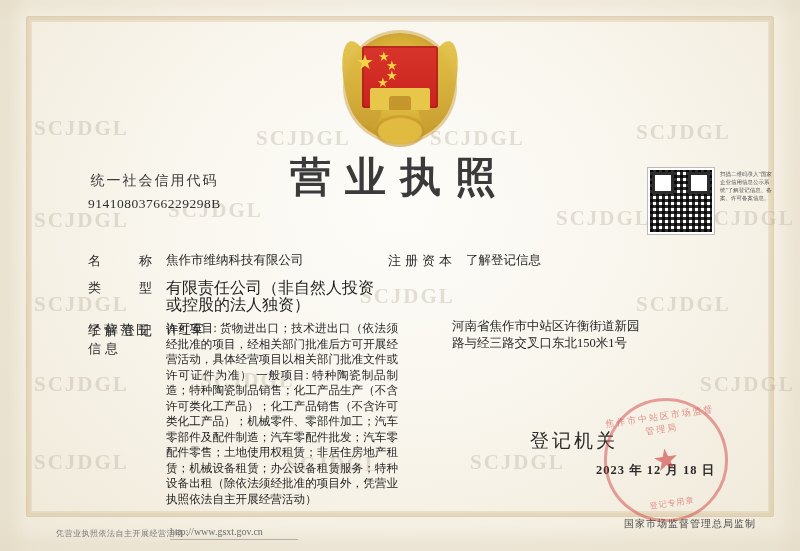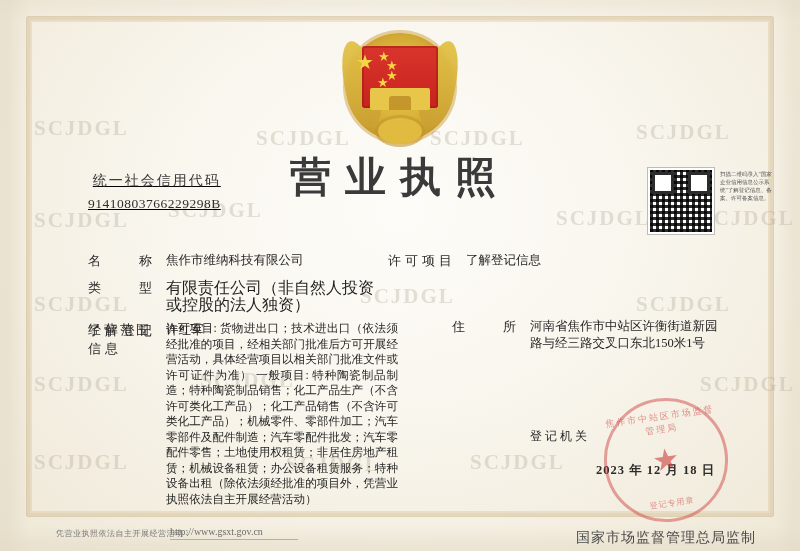--- a/index.html
+++ b/index.html
@@ -87,21 +87,21 @@
 
   .title{
     position:absolute;left:50%;transform:translateX(-50%);
     top:150px;
     font-family:"Liberation Serif","DejaVu Serif",serif;
     font-weight:700;font-size:41px;letter-spacing:14px;
     color:#3a3a3a;
     text-shadow:0 1px 0 rgba(255,255,255,.6);
     white-space:nowrap;
   }
-  .code-block{position:absolute;left:88px;top:172px;text-align:right;text-decoration:underline;}
+  .code-block{position:absolute;left:88px;top:172px;text-align:center;}
   .code-label{
     font-family:"Liberation Serif",serif;font-size:14px;color:#3a3a3a;letter-spacing:2px;
   }
   .code-value{
     margin-top:6px;font-family:"Liberation Serif",serif;font-size:13.5px;color:#2e2e2e;letter-spacing:.5px;
   }
   .qr{
     position:absolute;right:86px;top:168px;width:62px;height:62px;
     background:
       repeating-linear-gradient(90deg,#2c2c2c 0 3px, #ffffff 3px 6px),
@@ -145,21 +145,21 @@
     width:232px;text-align:justify;
   }
   .addr{
     position:absolute;left:452px;top:318px;width:270px;display:flex;
   }
   .addr .val{width:190px;}
 
   
   .registry{
     position:absolute;left:530px;top:428px;
-    font-family:Liberation Sans, sans-serif;font-size:12px;color:#2b2b2b;letter-spacing:3px;
+    font-family:Liberation Sans, sans-serif;font-size:19px;color:#2b2b2b;letter-spacing:3px;
   }
   .issue-date{
     position:absolute;left:596px;top:462px;
     font-family:"Liberation Serif",serif;font-size:12.5px;color:#2b2b2b;letter-spacing:1px;font-weight:bold;
   }
   .seal{
     position:absolute;left:604px;top:398px;width:118px;height:118px;border-radius:50%;
     border:3px solid rgba(205,60,60,.55);
     color:rgba(205,60,60,.65);
     opacity:.85;
@@ -180,22 +180,22 @@
 
   .footer-left{
     position:absolute;left:56px;bottom:12px;
     font-size:8px;color:#7a7a7a;font-family:"Liberation Serif",serif;letter-spacing:.5px;
   }
   .footer-url{
     position:absolute;left:170px;bottom:14px;
     font-size:10px;color:#6d6d6d;font-family:"Liberation Serif",serif;
   }
   .footer-right{
-    position:absolute;right:44px;bottom:4px;
-    font-size:14px;color:#4a4a4a;font-family:"Liberation Serif",serif;letter-spacing:1px;
+    position:absolute;right:44px;bottom:20px;
+    font-size:10px;color:#4a4a4a;font-family:"Liberation Serif",serif;letter-spacing:1px;
   }
   .hairline{
     position:absolute;left:170px;bottom:11px;width:128px;height:1px;background:rgba(120,120,120,.5);
   }
 </style>
 </head>
 <body>
 
 <div class="page">
 
@@ -248,21 +248,21 @@
   <div class="qr"></div>
   <div class="qr-note">扫描二维码录入"国家企业信用信息公示系统"了解登记信息、备案、许可备案信息。</div>
 
   <div class="fields">
     <div class="row">
       <div class="col-l">
         <div class="lab">名　　称</div>
         <div class="val">焦作市维纳科技有限公司</div>
       </div>
       <div class="col-r">
-        <div class="lab">许可项目</div>
+        <div class="lab">注册资本</div>
         <div class="val">了解登记信息</div>
       </div>
     </div>
 
     <div class="row">
       <div class="col-l">
         <div class="lab">类　　型</div>
         <div class="val small">有限责任公司（非自然人投资或控股的法人独资）</div>
       </div>
     </div>
@@ -276,21 +276,20 @@
     </div>
   </div>
 
   <div class="scope">
     <div class="lab">经营范围</div>
     <div class="scope-text">许可项目: 货物进出口；技术进出口（依法须经批准的项目，经相关部门批准后方可开展经营活动，具体经营项目以相关部门批准文件或许可证件为准）
 一般项目: 特种陶瓷制品制造；特种陶瓷制品销售；化工产品生产（不含许可类化工产品）；化工产品销售（不含许可类化工产品）；机械零件、零部件加工；汽车零部件及配件制造；汽车零配件批发；汽车零配件零售；土地使用权租赁；非居住房地产租赁；机械设备租赁；办公设备租赁服务；特种设备出租（除依法须经批准的项目外，凭营业执照依法自主开展经营活动）</div>
   </div>
 
   <div class="addr">
-    <div class="lab">住　　所</div>
     <div class="val">河南省焦作市中站区许衡街道新园路与经三路交叉口东北150米1号</div>
   </div>
 
   <div class="registry">登记机关</div>
   <div class="issue-date">2023 年 12 月 18 日</div>
 
   <div class="seal">
     <div class="seal-top">焦作市中站区市场监督管理局</div>
     <div class="seal-star">★</div>
     <div class="seal-bottom">登记专用章</div>

